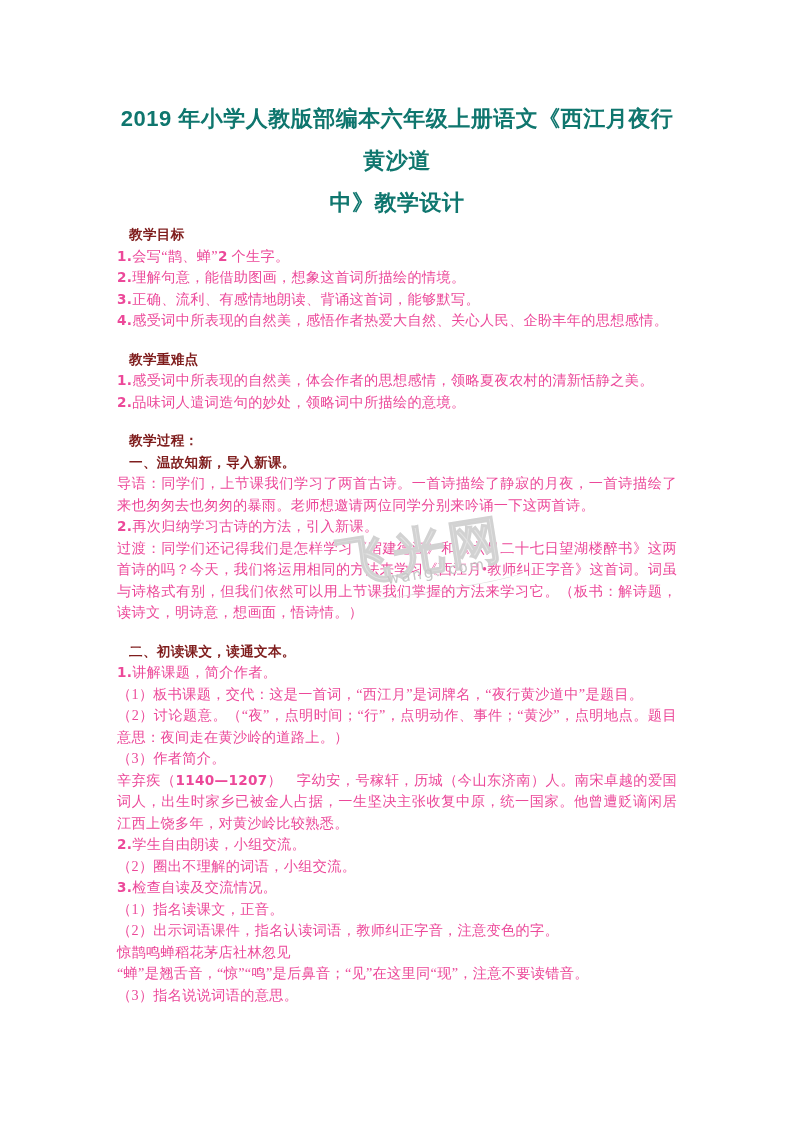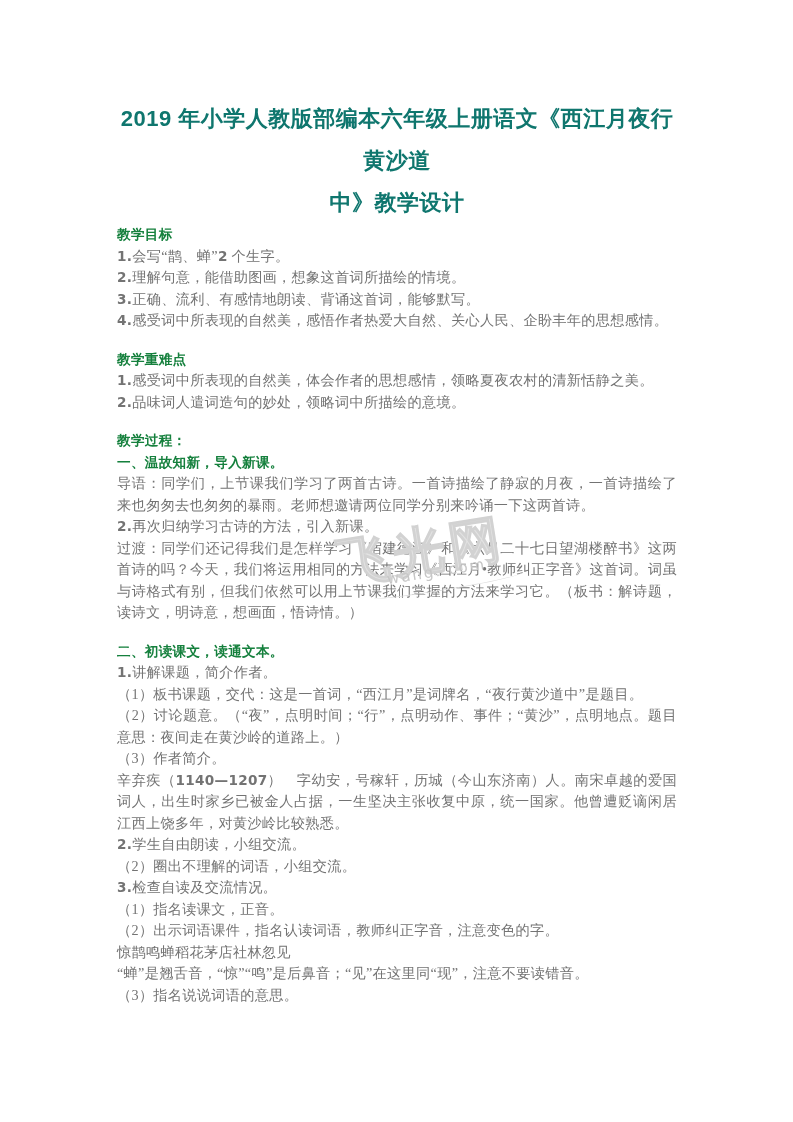--- a/index.html
+++ b/index.html
@@ -24,24 +24,24 @@
     line-height: 42px;
     text-align: center;
     color: #0f766e;
     letter-spacing: 0.5px;
   }
   .title .tline { display: block; }
   .para {
     font-size: 14.2px;
     line-height: 21.5px;
     text-align: justify;
-    color: #737373;
+    color: #ec4899;
     letter-spacing: 0.3px;
   }
-  .para.h { font-weight: 700; color: #15803d; }
+  .para.h { font-weight: 700; color: #7f1d1d; margin-left: 12px; }
   .para.gap { margin-top: 17px; }
   .para .b {
     font-weight: 700;
     font-family: "DejaVu Sans", "Liberation Sans", sans-serif;
     font-size: 13.6px;
   }
   .watermark {
     position: absolute;
     left: 338px; top: 520px;
     width: 200px;

